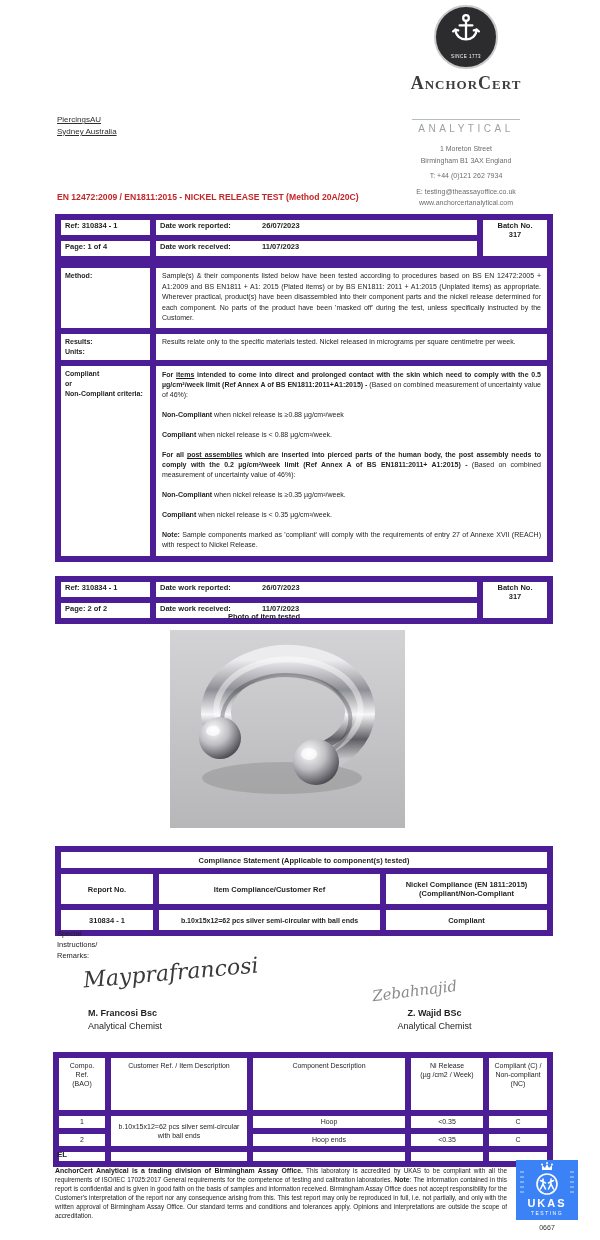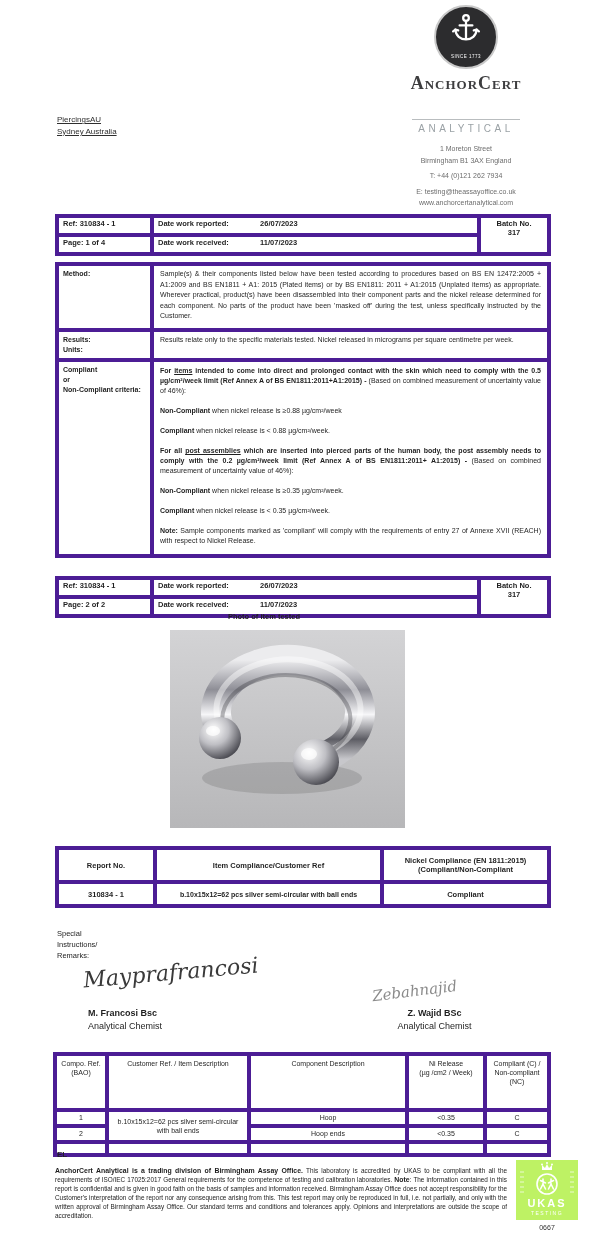--- a/index.html
+++ b/index.html
@@ -18,21 +18,21 @@
               font-size:18px;letter-spacing:1px;color:#3d3d3f;font-weight:600;}
   .brand-sub{display:inline-block;margin-top:7px;padding:3px 6px 0 6px;border-top:1px solid #b9bdbf;
              font-size:10px;letter-spacing:3.5px;color:#9aa1a5;}
   .contact{margin-top:7px;font-size:7px;color:#6d6d6d;line-height:11.5px;}
   .contact .gap{margin-top:4px;}
 
   .doc-title{left:57px;top:192px;font-size:8.6px;font-weight:bold;color:#c42627;}
 
   
   table{border-collapse:collapse;table-layout:fixed;}
-  td,th{border:4px solid #4c1d95;padding:1px 4px;vertical-align:top;font-size:7.5px;
+  td,th{border:6px solid #4c1d95;padding:1px 4px;vertical-align:top;font-size:7.5px;
         overflow:hidden;}
   .reftable{left:55px;width:492px;}
   .reftable td{font-weight:bold;height:13px;}
   .reftable .lbl{display:inline-block;width:100px;}
   .reftable .batch{text-align:center;}
   .pre{white-space:pre-line;}
 
   .methodtable{left:55px;top:262px;width:492px;}
   .methodtable td{font-size:7px;}
   .methodtable .lab{font-weight:bold;padding:3px 4px;line-height:10px;}
@@ -65,21 +65,21 @@
   .restable td{font-size:7px;line-height:9px;}
   .restable .hdr td{height:48px;padding-top:3px;}
   .restable .row td{height:10px;padding:1px 2px;}
   .restable .filler td{height:7px;}
   .restable .span2{vertical-align:middle;}
 
   .el{left:57px;top:1150px;font-size:8px;font-weight:bold;}
   .footer-text{left:55px;top:1166px;width:452px;font-size:6.4px;line-height:9px;
                text-align:justify;color:#1c1c1c;}
   .footer-text .b{font-weight:bold;font-size:6.9px;}
-  .ukas-box{left:516px;top:1160px;width:62px;height:60px;background:#bef264;}
+  .ukas-box{left:516px;top:1160px;width:62px;height:60px;background:#3b82f6;}
   .ukas-num{left:516px;top:1224px;width:62px;text-align:center;font-size:7px;color:#333;}
 </style>
 </head>
 <body>
 
 <div id="page">
 
   <div class="abs client">
     <div>PiercingsAU</div>
     <div>Sydney Australia</div>
@@ -103,20 +103,21 @@
     <div class="brand-sub">ANALYTICAL</div>
     <div class="contact">
       <div>1 Moreton Street</div>
       <div>Birmingham B1 3AX England</div>
       <div class="gap">T: +44 (0)121 262 7934</div>
       <div class="gap">E: testing@theassayoffice.co.uk</div>
       <div>www.anchorcertanalytical.com</div>
     </div>
   </div>
 
+  <div class="abs doc-title">EN 12472:2009 / EN1811:2015 - NICKEL RELEASE TEST (Method 20A/20C)</div>
 
   <table class="abs reftable" style="top:214px;">
     <colgroup>
         <col style="width:95px">
         <col style="width:327px">
         <col style="width:70px">
       </colgroup>
     <tbody>
         <tr>
       <td>Ref:  310834 - 1</td>
@@ -233,20 +234,23 @@
     </svg>
   </div>
 
   <table class="abs comptable">
     <colgroup>
         <col style="width:98px">
         <col style="width:227px">
         <col style="width:167px">
       </colgroup>
     <tbody>
+        <tr>
+          <td colspan="3" class="title">Compliance Statement (Applicable to component(s) tested)</td>
+        </tr>
     <tr>
       <td class="hdr">Report No.</td>
       <td class="hdr">Item Compliance/Customer Ref</td>
       <td class="hdr pre">Nickel Compliance (EN 1811:2015)
 (Compliant/Non-Compliant</td>
     </tr>
     <tr>
       <td class="data">310834 - 1</td>
       <td class="data" style="font-size:7px;">b.10x15x12=62 pcs silver semi-circular with ball ends</td>
       <td class="data">Compliant</td>

